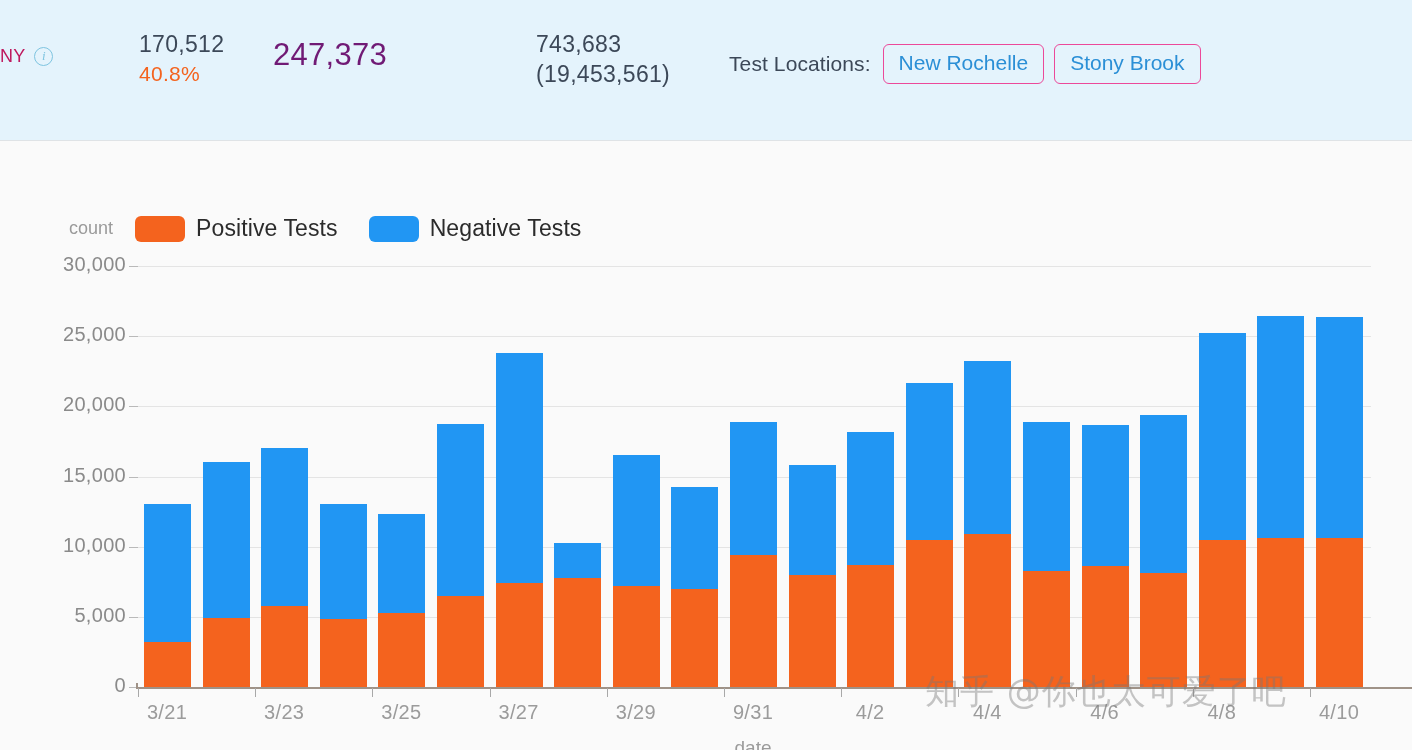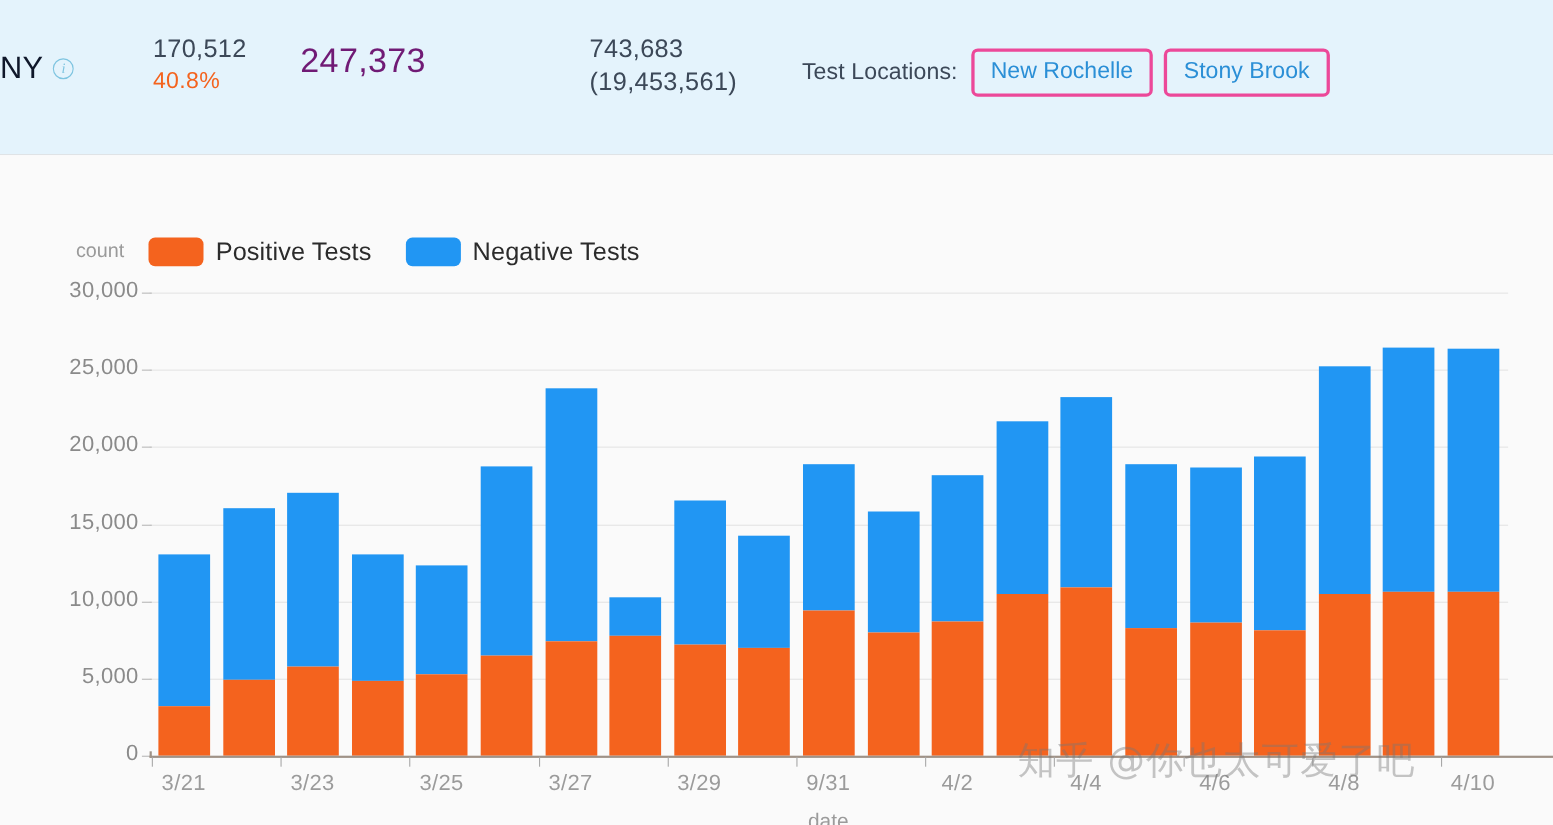--- a/index.html
+++ b/index.html
@@ -22,22 +22,22 @@
     border-bottom: 1px solid #dfe3e6;
   }
   #state-group {
     position: absolute;
     left: 0; top: 46px;
     display: flex;
     align-items: center;
     gap: 9px;
   }
   #state-label {
-    font-size: 28px;
-    color: #0f172a;
+    font-size: 18px;
+    color: #be185d;
     letter-spacing: 0.2px;
   }
   .info-icon {
     width: 19px; height: 19px;
     border: 1.4px solid #7ec4e0;
     border-radius: 50%;
     color: #7ec4e0;
     font-size: 13px;
     font-family: "Liberation Serif", serif;
     line-height: 16px;
@@ -95,21 +95,21 @@
     gap: 10px;
     white-space: nowrap;
   }
   #test-locations-label {
     font-size: 21px;
     color: #3c4858;
     letter-spacing: 0.1px;
     margin-right: 2px;
   }
   .loc-chip {
-    border: 3px solid #ec4899;
+    border: 1px solid #ec4899;
     border-radius: 6px;
     background: transparent;
     color: #2b8fd6;
     font-family: "Liberation Sans", sans-serif;
     font-size: 21px;
     padding: 5px 15px 7px 15px;
     line-height: 26px;
     cursor: pointer;
     white-space: nowrap;
   }

